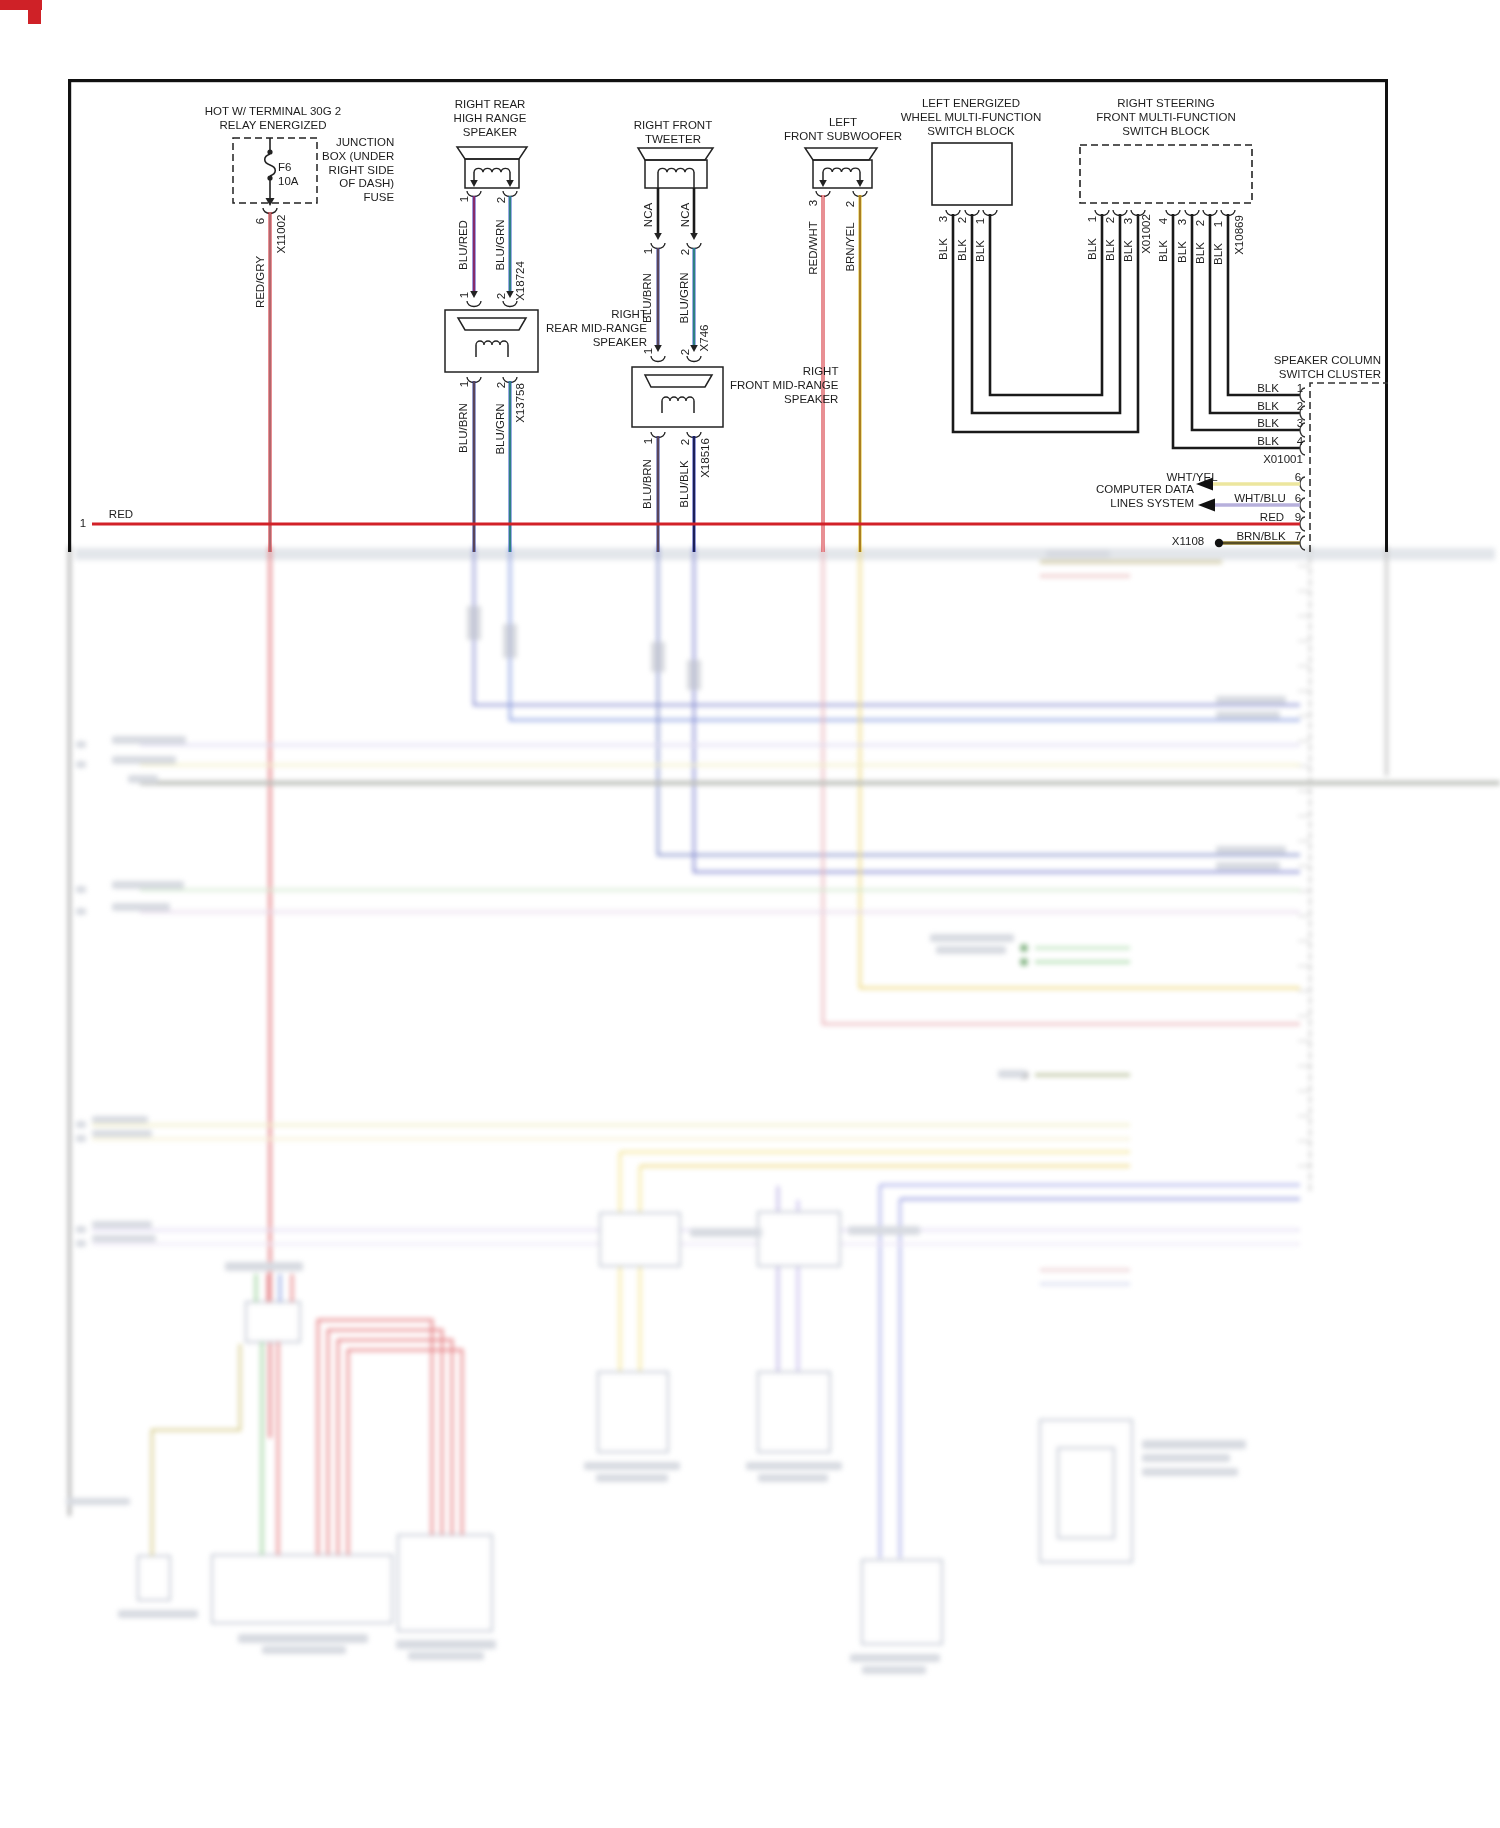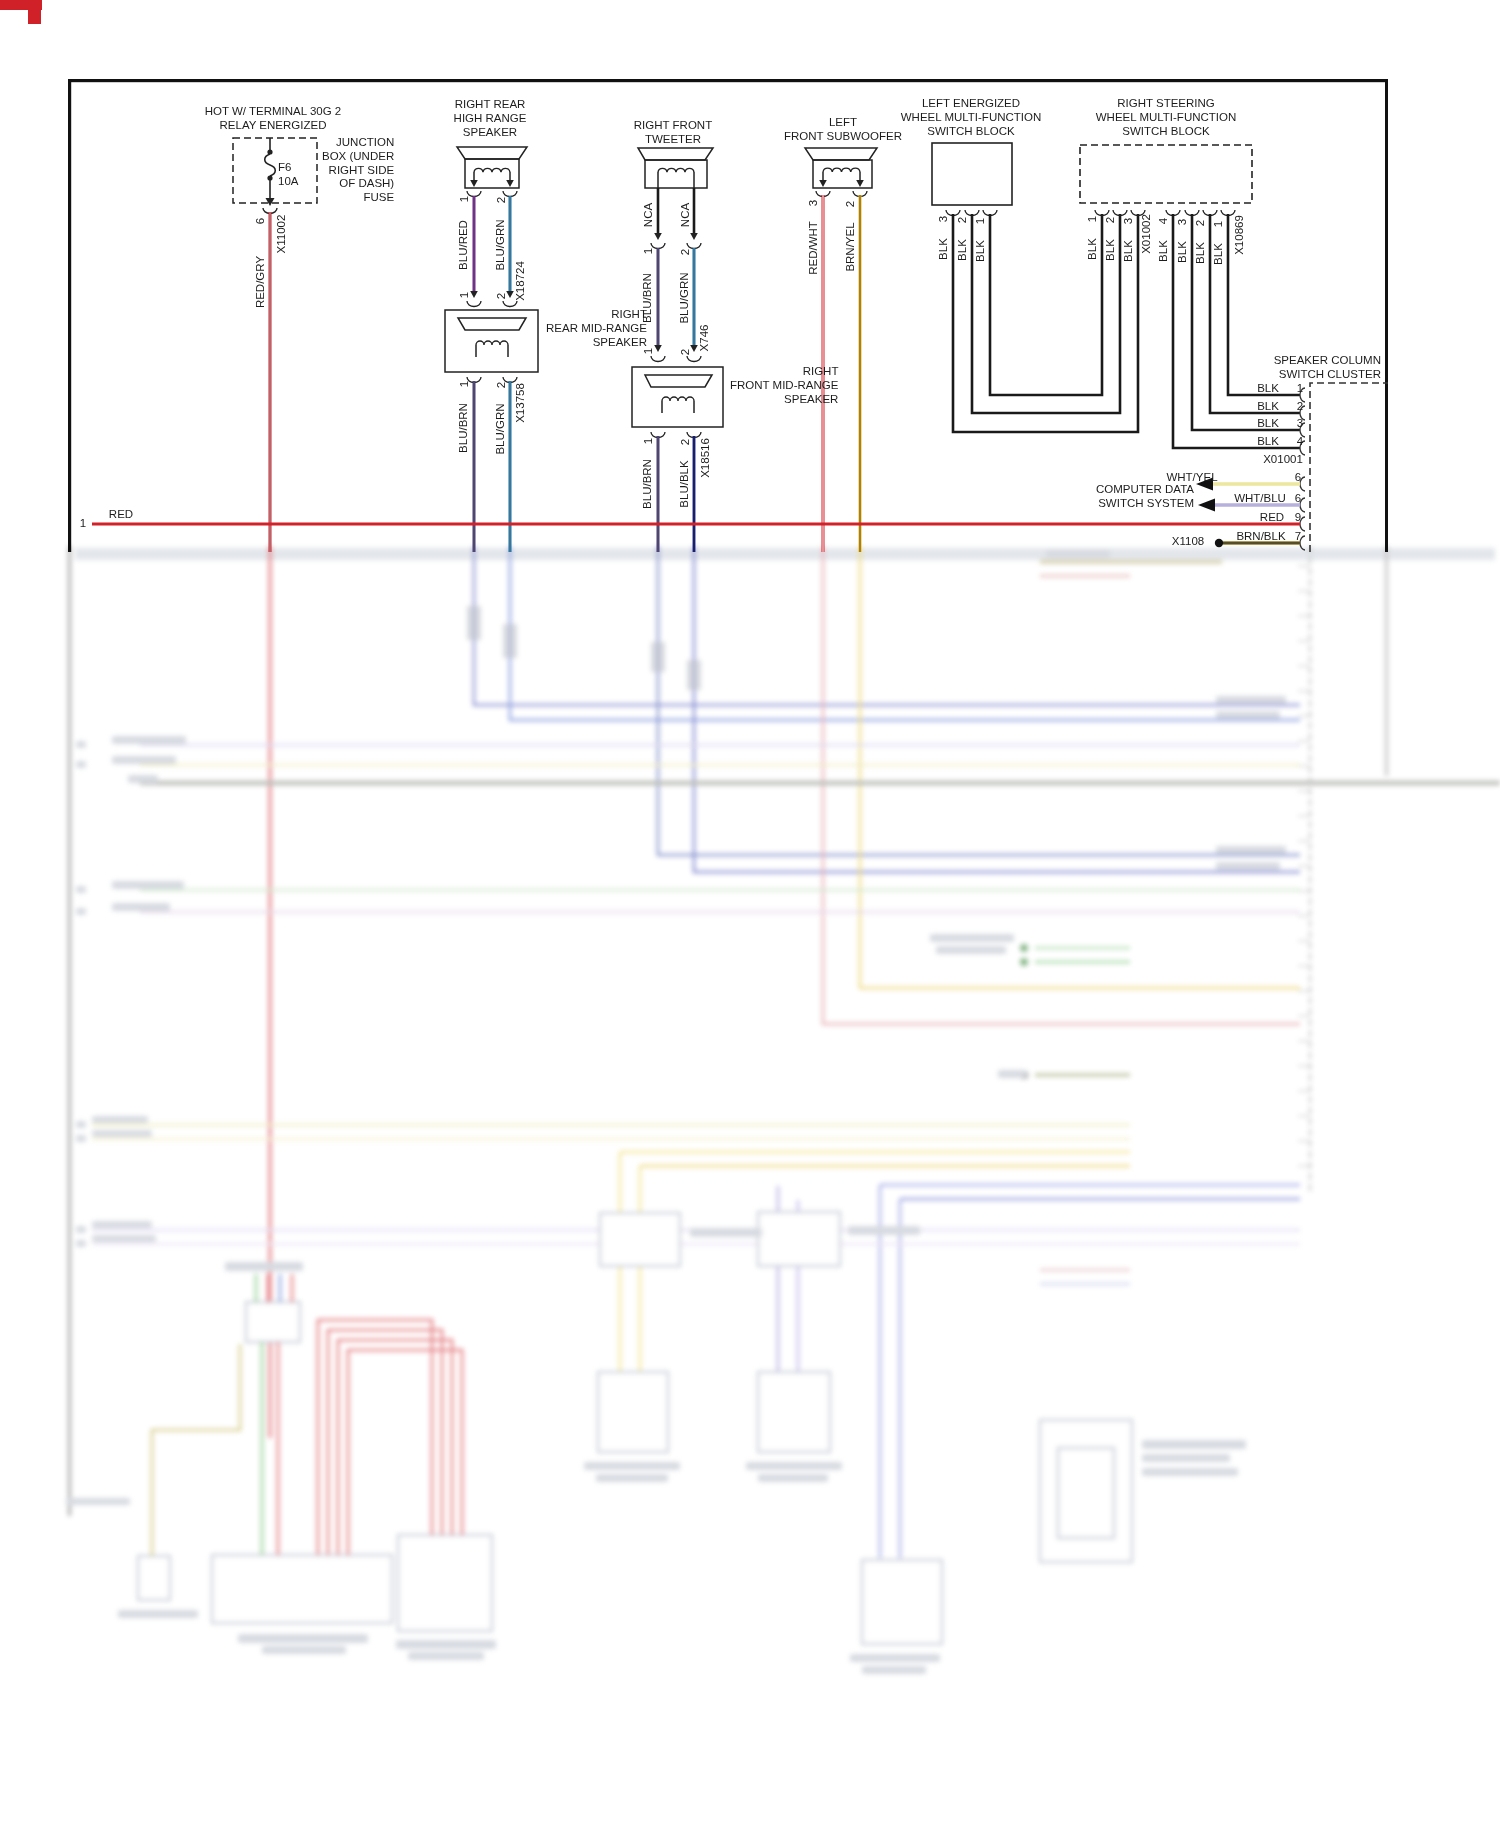--- a/index.html
+++ b/index.html
@@ -270,21 +270,21 @@
       <div class="lbl ac" style="left: 971px; top: 118px;">LEFT ENERGIZED
 WHEEL MULTI-FUNCTION
 SWITCH BLOCK</div>
       <div class="lbl rot" style="left: 944px; top: 219px;">3</div>
       <div class="lbl rot" style="left: 963px; top: 220px;">2</div>
       <div class="lbl rot" style="left: 981px; top: 221px;">1</div>
       <div class="lbl rot" style="left: 944px; top: 249px;">BLK</div>
       <div class="lbl rot" style="left: 963px; top: 250px;">BLK</div>
       <div class="lbl rot" style="left: 981px; top: 251px;">BLK</div>
       <div class="lbl ac" style="left: 1166px; top: 118px;">RIGHT STEERING
-WHEEL MULTI-FUNCTION
+FRONT MULTI-FUNCTION
 SWITCH BLOCK</div>
       <div class="lbl rot" style="left: 1093px; top: 219px;">1</div>
       <div class="lbl rot" style="left: 1111px; top: 220px;">2</div>
       <div class="lbl rot" style="left: 1129px; top: 221px;">3</div>
       <div class="lbl rot" style="left: 1147px; top: 234px;">X01002</div>
       <div class="lbl rot" style="left: 1164px; top: 221px;">4</div>
       <div class="lbl rot" style="left: 1183px; top: 222px;">3</div>
       <div class="lbl rot" style="left: 1201px; top: 223px;">2</div>
       <div class="lbl rot" style="left: 1219px; top: 224px;">1</div>
       <div class="lbl rot" style="left: 1240px; top: 235px;">X10869</div>
@@ -300,21 +300,21 @@
       <div class="lbl ac" style="left: 1268px; top: 389px;">BLK</div>
       <div class="lbl ac" style="left: 1300px; top: 389px;">1</div>
       <div class="lbl ac" style="left: 1268px; top: 407px;">BLK</div>
       <div class="lbl ac" style="left: 1300px; top: 407px;">2</div>
       <div class="lbl ac" style="left: 1268px; top: 424px;">BLK</div>
       <div class="lbl ac" style="left: 1300px; top: 424px;">3</div>
       <div class="lbl ac" style="left: 1268px; top: 442px;">BLK</div>
       <div class="lbl ac" style="left: 1300px; top: 442px;">4</div>
       <div class="lbl ac" style="left: 1283px; top: 460px;">X01001</div>
       <div class="lbl ar" style="left: 1194px; top: 497px;">COMPUTER DATA
-SWITCH SYSTEM</div>
+LINES SYSTEM</div>
       <div class="lbl ac" style="left: 1192px; top: 478px;">WHT/YEL</div>
       <div class="lbl ac" style="left: 1298px; top: 478px;">6</div>
       <div class="lbl ac" style="left: 1260px; top: 499px;">WHT/BLU</div>
       <div class="lbl ac" style="left: 1298px; top: 499px;">6</div>
       <div class="lbl ac" style="left: 1272px; top: 518px;">RED</div>
       <div class="lbl ac" style="left: 1298px; top: 518px;">9</div>
       <div class="lbl ac" style="left: 1261px; top: 537px;">BRN/BLK</div>
       <div class="lbl ac" style="left: 1298px; top: 537px;">7</div>
       <div class="lbl ac" style="left: 1188px; top: 542px;">X1108</div>
       <div class="lbl ac" style="left: 83px; top: 524px;">1</div>

